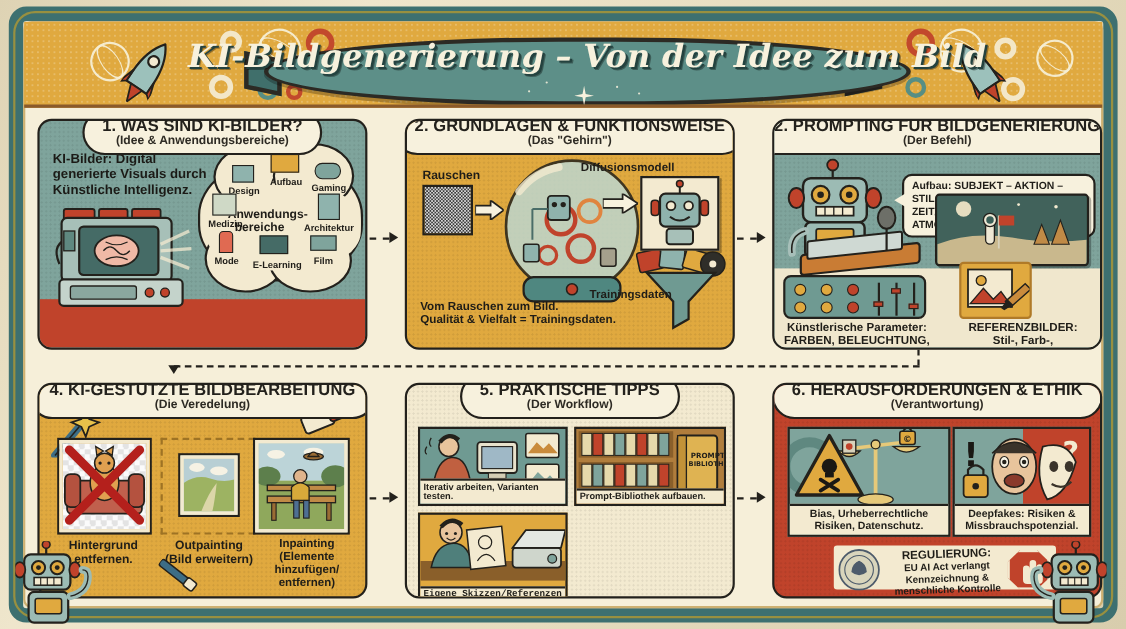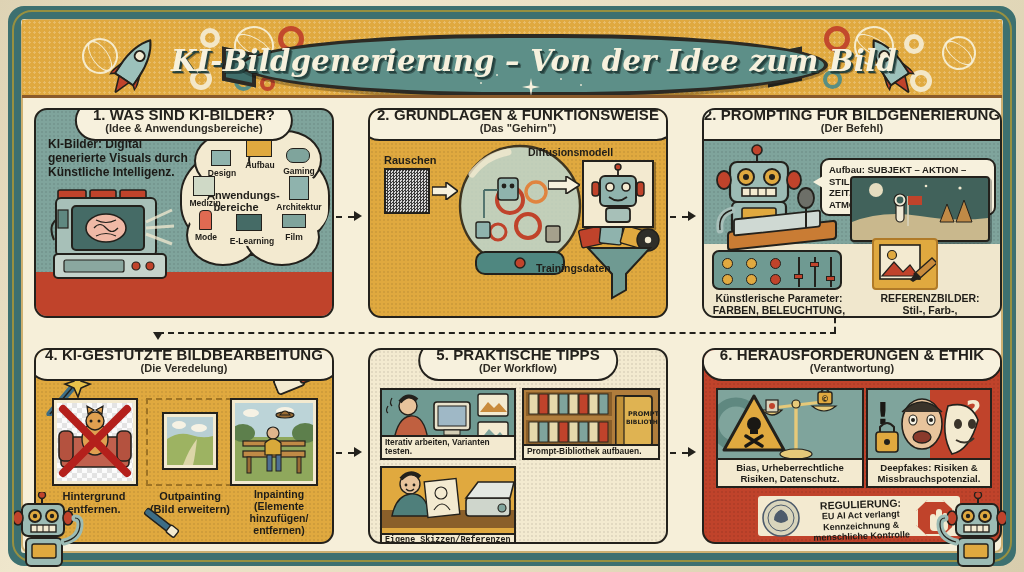--- a/index.html
+++ b/index.html
@@ -55,21 +55,21 @@
   .gear.cream { border-color:#f3ead0; }
   .atom { border-radius:50%; border:2.5px solid #f6eed4; }
 
   .rocket { position:absolute; width:30px; height:64px; }
   .ribbon {
     position: absolute; left: 218px; top: 14px; width: 588px; height: 62px;
     background: #5d8f88;
     border: 4px solid #2c2a24;
     border-radius: 50% / 34px;
     box-shadow: 0 3px 0 rgba(0,0,0,.25);
-    display:flex; align-items:center; justify-content:center;
+    display:flex; justify-content:center;
   }
   .ribbon-tail { position:absolute; top:30px; width:34px; height:34px;
     background:#406f6b; border:4px solid #2c2a24; z-index:0; }
   .ribbon-title {
     font-family: "DejaVu Serif", serif;
     font-style: italic; font-weight: 700;
     font-size: 29px; color: #f7f1dd;
     letter-spacing: .3px; white-space: nowrap;
     text-shadow: 2px 2px 0 #24423f, 3px 3px 0 rgba(0,0,0,.35);
     transform: translateY(-4px);
@@ -406,20 +406,24 @@
           <rect x="2" y="0" width="22" height="18" rx="2" fill="#c0432b" stroke="#23211c" stroke-width="1.4" transform="rotate(-12 13 9)"></rect>
           <rect x="22" y="-2" width="22" height="18" rx="2" fill="#8fb3ad" stroke="#23211c" stroke-width="1.4" transform="rotate(6 33 7)"></rect>
           <rect x="44" y="0" width="22" height="18" rx="2" fill="#e0a93f" stroke="#23211c" stroke-width="1.4" transform="rotate(16 55 9)"></rect>
           <circle cx="70" cy="12" r="11" fill="#2f2e29" stroke="#23211c" stroke-width="1.4"></circle>
           <circle cx="70" cy="12" r="3.2" fill="#f3ead0"></circle>
           <path d="M10 20 L72 20 L48 46 L48 62 L34 70 L34 46 Z" fill="#6f9a92" stroke="#23211c" stroke-width="2"></path>
         </svg>
       </div>
       <div class="body-note" style="left:166px;top:152px;font-size:10.5px;">Trainingsdaten</div>
 
+      <div class="body-note" style="left:12px;top:163px;width:200px;font-size:10.6px;">
+        <span>Vom Rauschen zum Bild.</span><br>
+        <span>Qualität &amp; Vielfalt = Trainingsdaten.</span>
+      </div>
 
       <div class="bubble">
         <div class="t1">2. GRUNDLAGEN &amp; FUNKTIONSWEISE</div>
         <div class="t2">(Das "Gehirn")</div>
       </div>
     </div>
 
     <div class="panel p3">
       <div class="halftone"></div>
       <div class="floor" style="height:72px;background:#f0e7cd;"></div>

